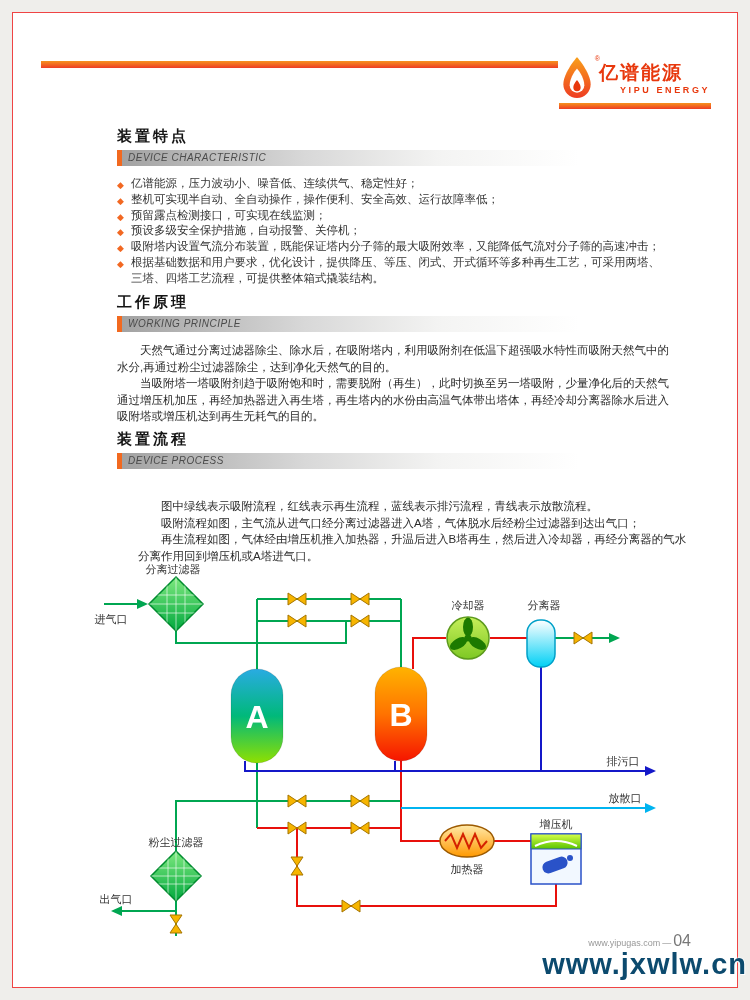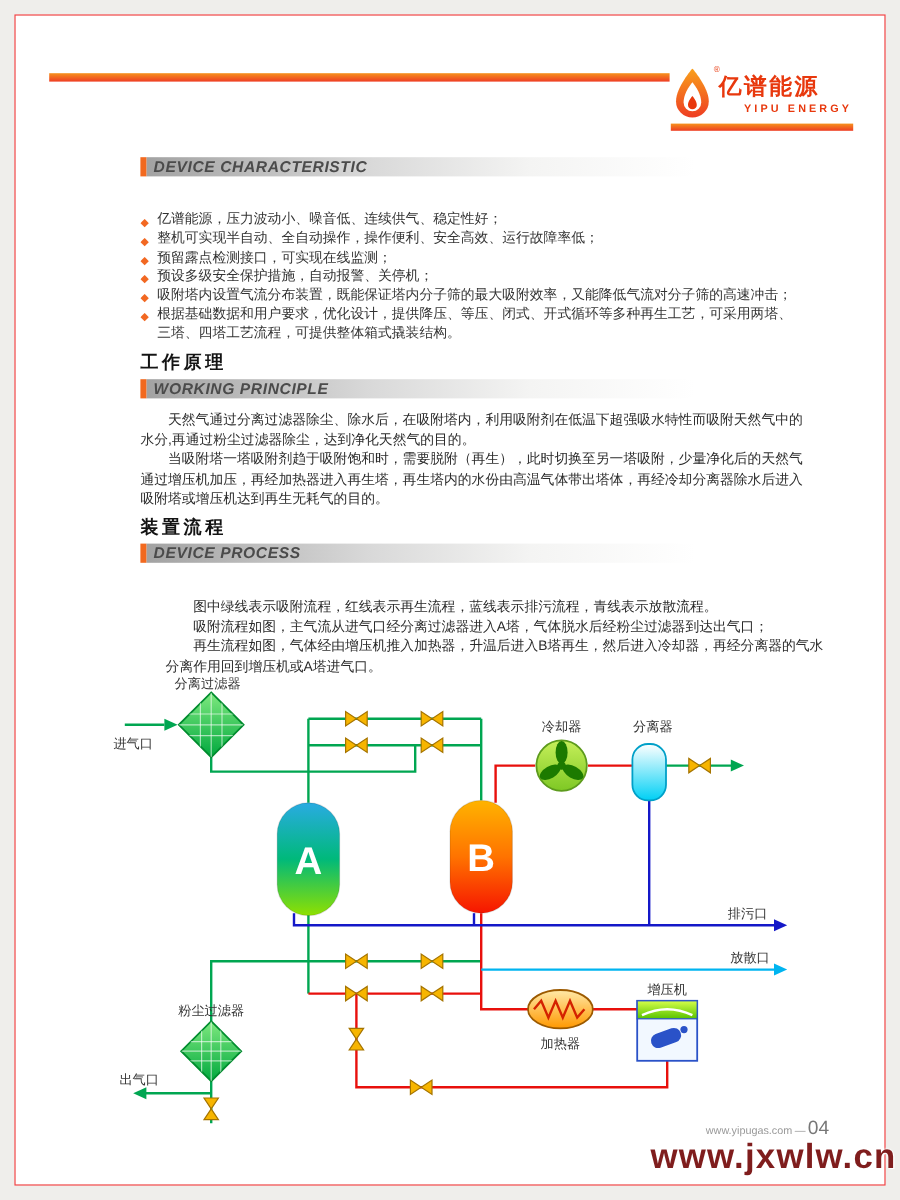--- a/index.html
+++ b/index.html
@@ -18,21 +18,21 @@
   .logo-text{margin-left:6px;}
   .logo-cn{font-size:19px;font-weight:bold;color:#e8380d;letter-spacing:2px;line-height:22px;}
   .logo-en{font-size:9px;font-weight:bold;color:#e8380d;letter-spacing:2.6px;margin-top:1px;margin-left:21px;}
 
   
   .sec{position:absolute;left:104px;}
   .sec h3{margin:0;font-size:15px;font-weight:bold;letter-spacing:3px;color:#141414;}
   .ebar{margin-top:4px;width:462px;height:16px;line-height:16px;
     background:linear-gradient(90deg,#a2a2a2 0%,#d8d8d8 40%,#f4f4f3 70%,rgba(244,244,243,0) 100%);
     border-left:5px solid #f2691f;padding-left:6px;box-sizing:border-box;
-    font-style:italic;font-weight:bold;font-size:13px;color:#4b4b4b;letter-spacing:.5px;}
+    font-style:italic;font-weight:normal;font-size:10px;color:#4b4b4b;letter-spacing:.5px;}
 
   
   .bullets{position:absolute;left:104px;top:163px;width:552px;margin:0;padding:0;list-style:none;
     font-size:11.5px;line-height:15.8px;color:#333;}
   .bullets li{position:relative;padding-left:14px;}
   .bullets .mark{position:absolute;left:0;top:2px;font-size:9px;color:#f26822;}
   .paras{position:absolute;left:104px;width:552px;font-size:11.5px;line-height:16.6px;color:#2b2b2b;}
   .paras p{margin:0;text-indent:2em;}
   #principle-text{top:329px;}
   #process-text{top:485px;margin-left:21px;}
@@ -40,21 +40,21 @@
   
   #diagram{position:absolute;left:58px;top:543px;width:620px;height:400px;}
   #diagram svg{display:block;}
   .dlabel{font-size:11px;fill:#333;text-anchor:middle;font-family:"Liberation Sans",sans-serif;}
   .tletter{font-size:32px;font-weight:bold;fill:#ffffff;text-anchor:middle;font-family:"Liberation Sans",sans-serif;}
 
   
   .footer{position:absolute;right:46px;top:919px;font-size:9px;color:#999;}
   .footer .dash{margin:0 2px;color:#999;}
   .footer .pnum{font-size:16px;color:#777;}
-  .watermark{position:absolute;right:3px;top:948px;font-size:29px;font-weight:800;color:#7f1d1d;
+  .watermark{position:absolute;right:3px;top:948px;font-size:29px;font-weight:800;color:#0c4a6e;
     letter-spacing:1px;text-shadow:0 0 2px #fff,0 0 2px #fff,1px 1px 0 #fff;}
 </style>
 </head>
 <body>
 
 <div id="screen">
   <div id="page">
 
     <div class="bar-left"></div>
     <div class="bar-right"></div>
@@ -73,20 +73,21 @@
         </svg>
         <span class="reg">®</span>
       </div>
       <div class="logo-text">
         <div class="logo-cn">亿谱能源</div>
         <div class="logo-en">YIPU ENERGY</div>
       </div>
     </div>
 
     <div class="sec" style="top:114px;">
+      <h3>装置特点</h3>
       <div class="ebar">DEVICE CHARACTERISTIC</div>
     </div>
     <ul class="bullets">
       <li><span class="mark">◆</span><span>亿谱能源，压力波动小、噪音低、连续供气、稳定性好；</span></li>
       <li><span class="mark">◆</span><span>整机可实现半自动、全自动操作，操作便利、安全高效、运行故障率低；</span></li>
       <li><span class="mark">◆</span><span>预留露点检测接口，可实现在线监测；</span></li>
       <li><span class="mark">◆</span><span>预设多级安全保护措施，自动报警、关停机；</span></li>
       <li><span class="mark">◆</span><span>吸附塔内设置气流分布装置，既能保证塔内分子筛的最大吸附效率，又能降低气流对分子筛的高速冲击；</span></li>
       <li><span class="mark">◆</span><span>根据基础数据和用户要求，优化设计，提供降压、等压、闭式、开式循环等多种再生工艺，可采用两塔、三塔、四塔工艺流程，可提供整体箱式撬装结构。</span></li>
     </ul>

